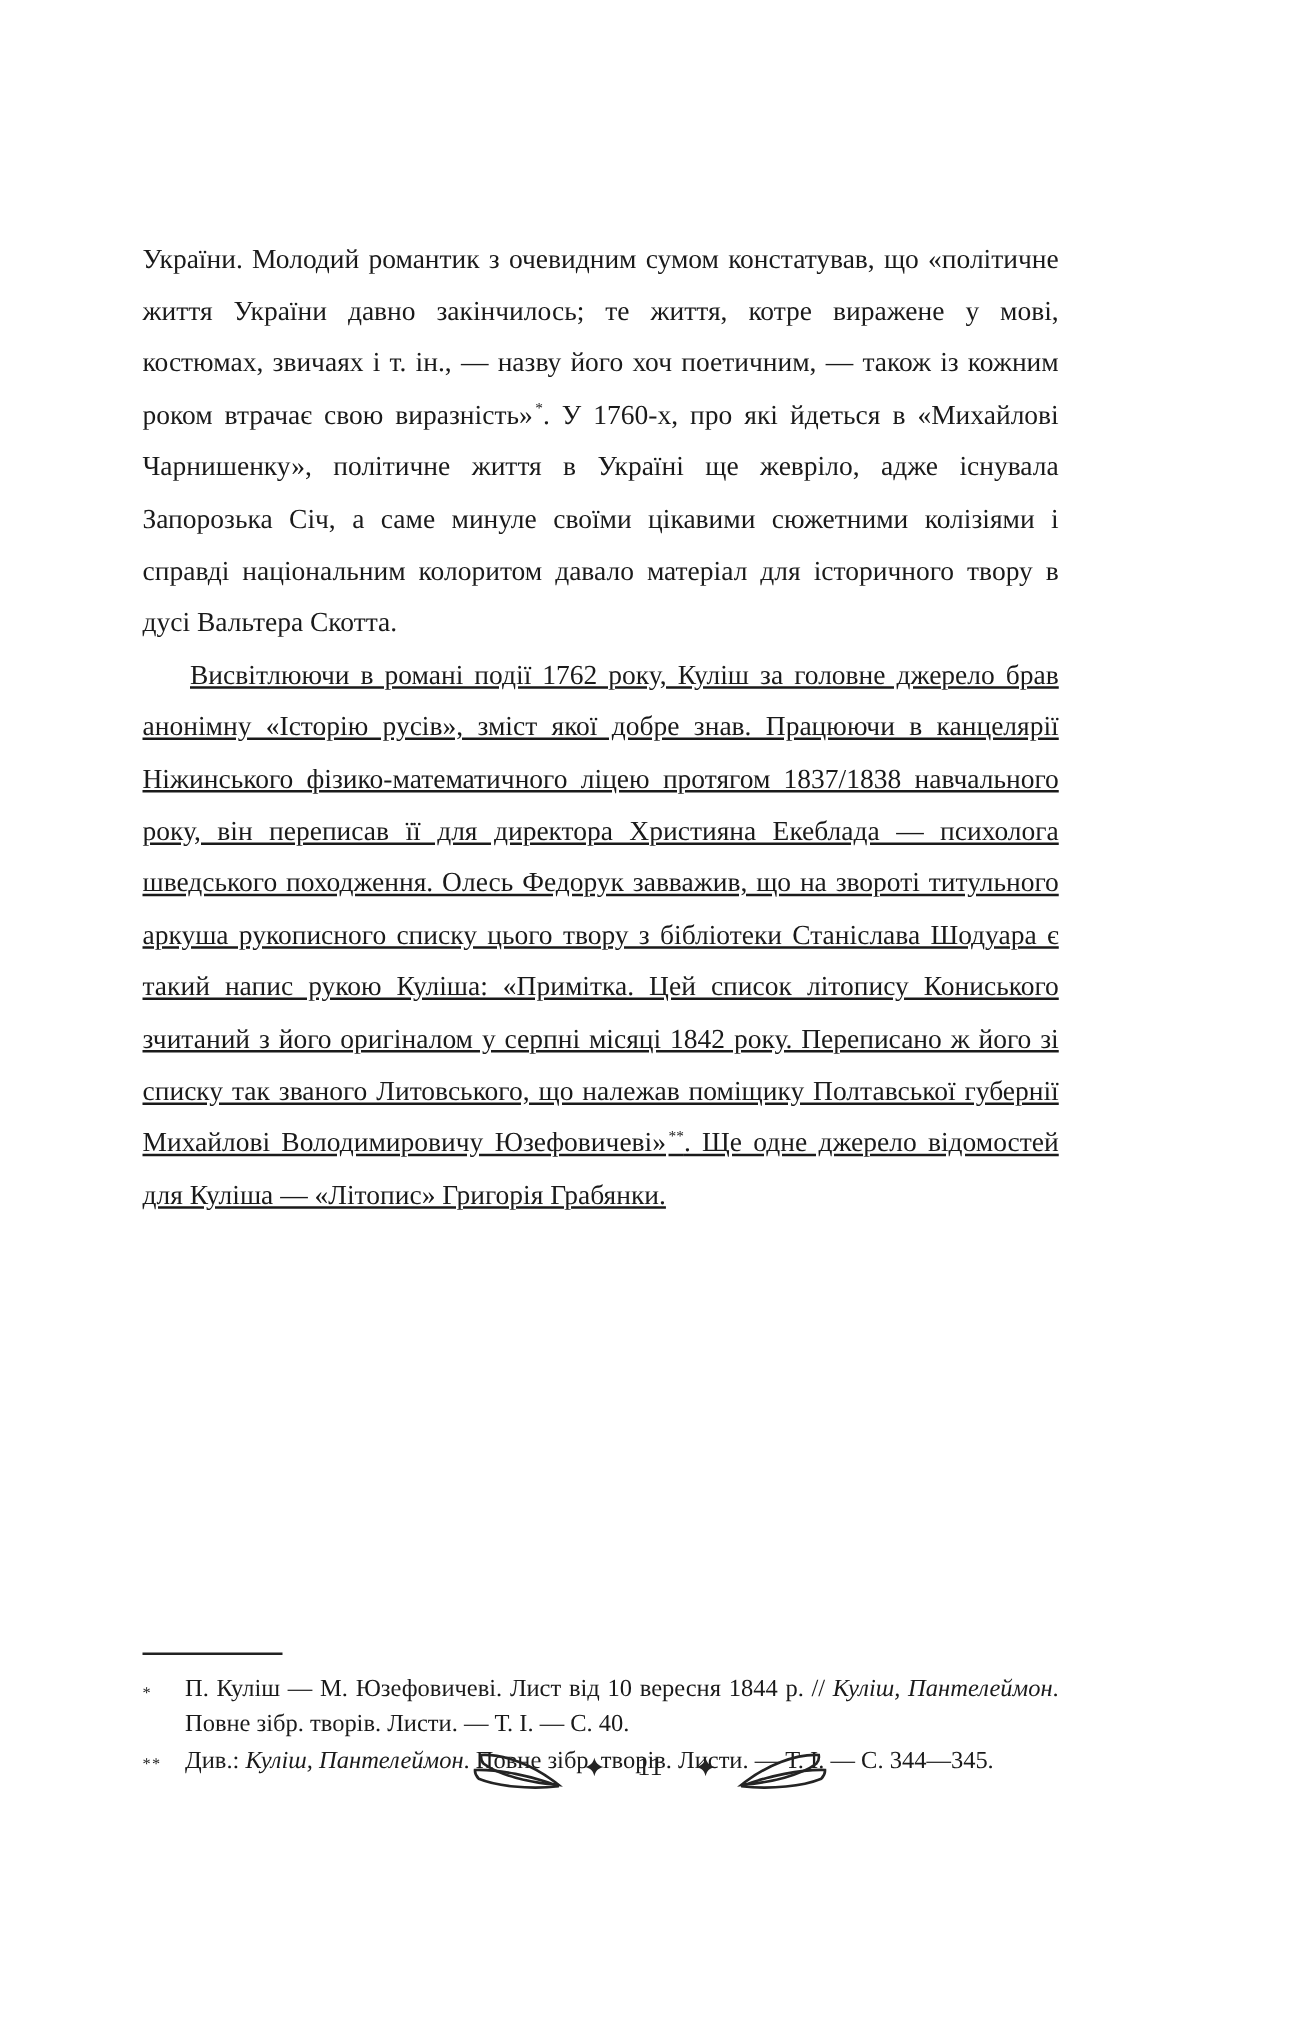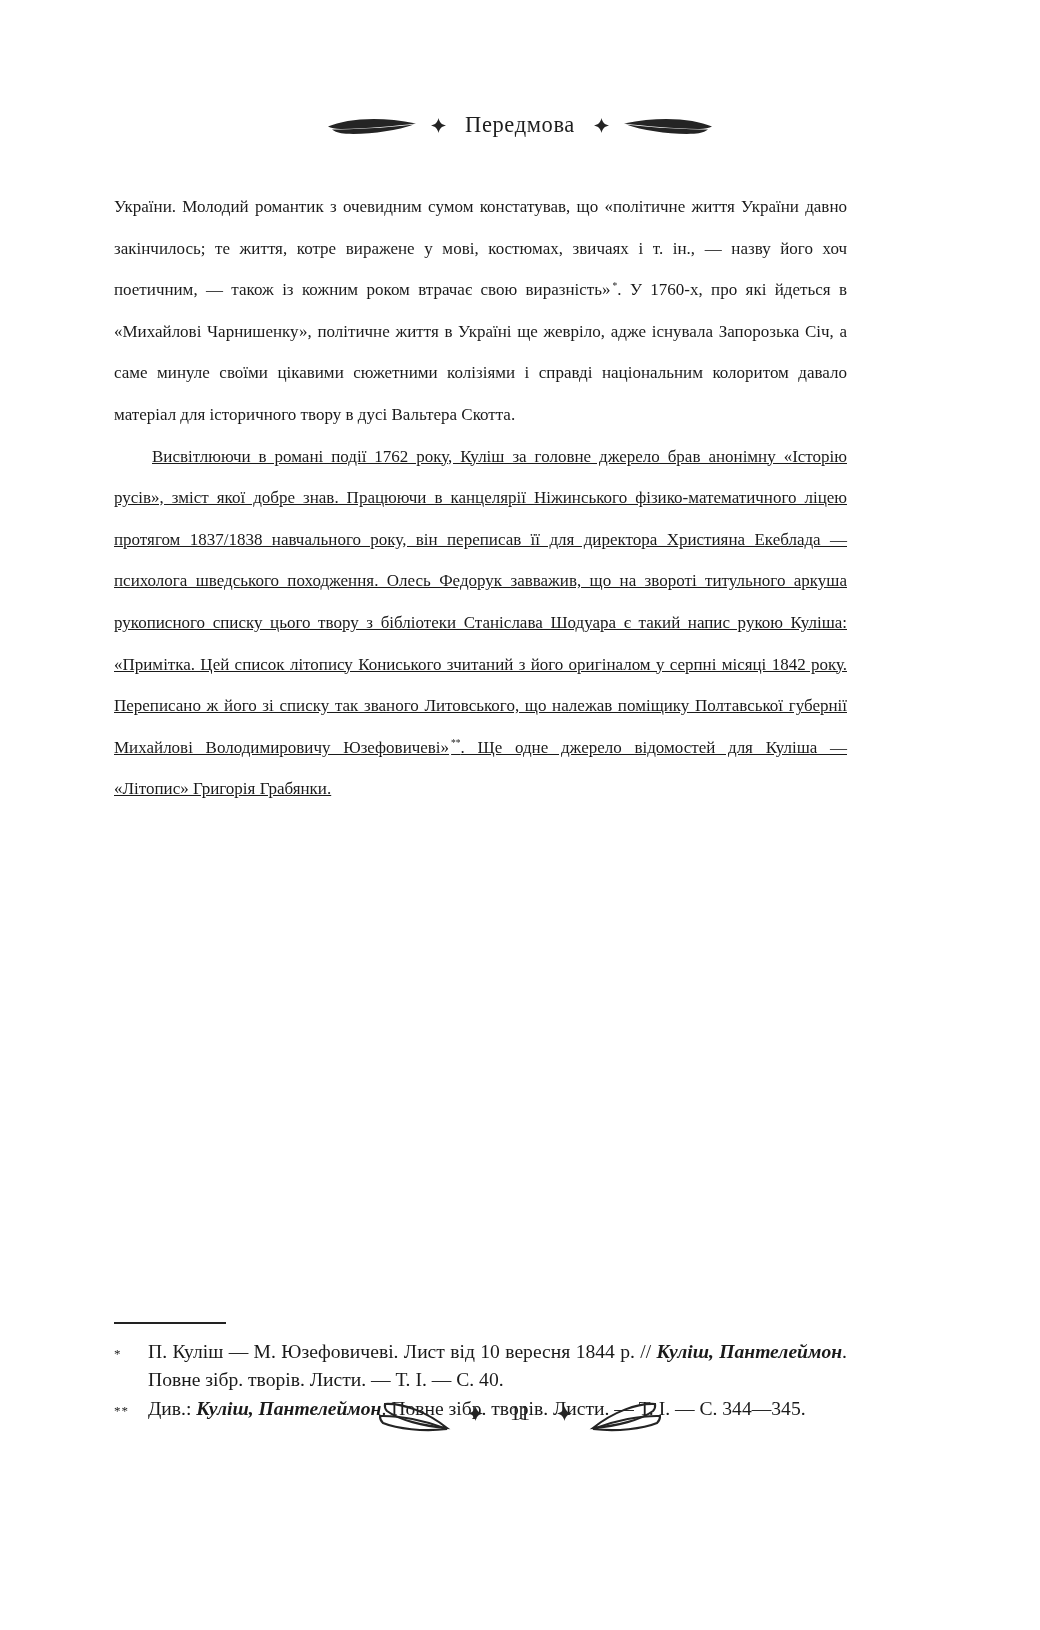--- a/index.html
+++ b/index.html
@@ -49,21 +49,21 @@
 
   
   .textblock {
     position: absolute;
     top: 186px;
     left: 114px;
     width: 733px;
   }
   p.para {
     margin: 0;
-    font-size: 17px;
+    font-size: 22px;
     line-height: 41.6px;
     text-align: justify;
     text-justify: inter-word;
     text-indent: 0;
     hyphens: manual;
     color: #1a1a1a;
   }
   p.para.indent {
     text-indent: 38px;
     text-decoration: underline;
@@ -99,21 +99,21 @@
   .fn-mark {
     flex: 0 0 34px;
     font-size: 13px;
     padding-top: 2px;
     letter-spacing: 1px;
   }
   .fn-body {
     flex: 1 1 auto;
     text-align: justify;
   }
-  .fn-body i { font-style: italic; font-weight: bold; }
+  .fn-body i { font-style: italic; }
 
   
   .folio {
     position: absolute;
     left: 0;
     right: 0;
     top: 1392px;
     display: flex;
     align-items: center;
     justify-content: center;
@@ -130,37 +130,20 @@
     height: 42px;
     flex: 0 0 auto;
   }
   .flip { transform: scaleX(-1); }
 </style>
 </head>
 <body>
 
 <div class="page">
 
-  <div class="running-head">
-    <svg class="leafrule" viewBox="0 0 92 26" aria-hidden="true">
-      <path d="M2 14.5 C20 7, 52 3.5, 90 11.5 C70 14, 40 16.5, 16 17 C10 17.2, 5 16.2, 2 14.5 Z" fill="#242424"></path>
-      <path d="M6 17.6 C26 17.6, 58 16.2, 88 12.6 C70 19, 42 22.8, 20 21.8 C13 21.4, 9 19.8, 6 17.6 Z" fill="#242424"></path>
-    </svg>
-    <svg class="diamond" viewBox="0 0 16 16" aria-hidden="true">
-      <path d="M8 0 C8.9 4.6, 11.4 7.1, 16 8 C11.4 8.9, 8.9 11.4, 8 16 C7.1 11.4, 4.6 8.9, 0 8 C4.6 7.1, 7.1 4.6, 8 0 Z" fill="#242424"></path>
-    </svg>
-    <div class="rh-title">Передмова</div>
-    <svg class="diamond" viewBox="0 0 16 16" aria-hidden="true">
-      <path d="M8 0 C8.9 4.6, 11.4 7.1, 16 8 C11.4 8.9, 8.9 11.4, 8 16 C7.1 11.4, 4.6 8.9, 0 8 C4.6 7.1, 7.1 4.6, 8 0 Z" fill="#242424"></path>
-    </svg>
-    <svg class="leafrule flip" viewBox="0 0 92 26" aria-hidden="true">
-      <path d="M2 14.5 C20 7, 52 3.5, 90 11.5 C70 14, 40 16.5, 16 17 C10 17.2, 5 16.2, 2 14.5 Z" fill="#242424"></path>
-      <path d="M6 17.6 C26 17.6, 58 16.2, 88 12.6 C70 19, 42 22.8, 20 21.8 C13 21.4, 9 19.8, 6 17.6 Z" fill="#242424"></path>
-    </svg>
-  </div>
 
   <div class="textblock">
     <p class="para" id="p0">України. Молодий романтик з очевидним сумом констатував, що «політичне життя України давно закінчилось; те життя, котре виражене у мові, костюмах, звичаях і т. ін., — назву його хоч поетичним, — також із кожним роком втрачає свою виразність»<sup class="fnref">*</sup>. У 1760-х, про які йдеться в «Михайлові Чарнишенку», політичне життя в Україні ще жевріло, адже існувала Запорозька Січ, а саме минуле своїми цікавими сюжетними колізіями і справді національним колоритом давало матеріал для історичного твору в дусі Вальтера Скотта.</p>
     <p class="para indent" id="p1">Висвітлюючи в романі події 1762 року, Куліш за головне джерело брав анонімну «Історію русів», зміст якої добре знав. Працюючи в канцелярії Ніжинського фізико-математичного ліцею протягом 1837/1838 навчального року, він переписав її для директора Християна Екеблада — психолога шведського походження. Олесь Федорук завважив, що на звороті титульного аркуша рукописного списку цього твору з бібліотеки Станіслава Шодуара є такий напис рукою Куліша: «Примітка. Цей список літопису Кониського зчитаний з його оригіналом у серпні місяці 1842 року. Переписано ж його зі списку так званого Литовського, що належав поміщику Полтавської губернії Михайлові Володимировичу Юзефовичеві»<sup class="fnref">**</sup>. Ще одне джерело відомостей для Куліша — «Літопис» Григорія Грабянки.</p>
   </div>
 
   <div class="footnotes">
     <div class="fn-rule"></div>
     <div class="fn">
       <div class="fn-mark">*</div>

